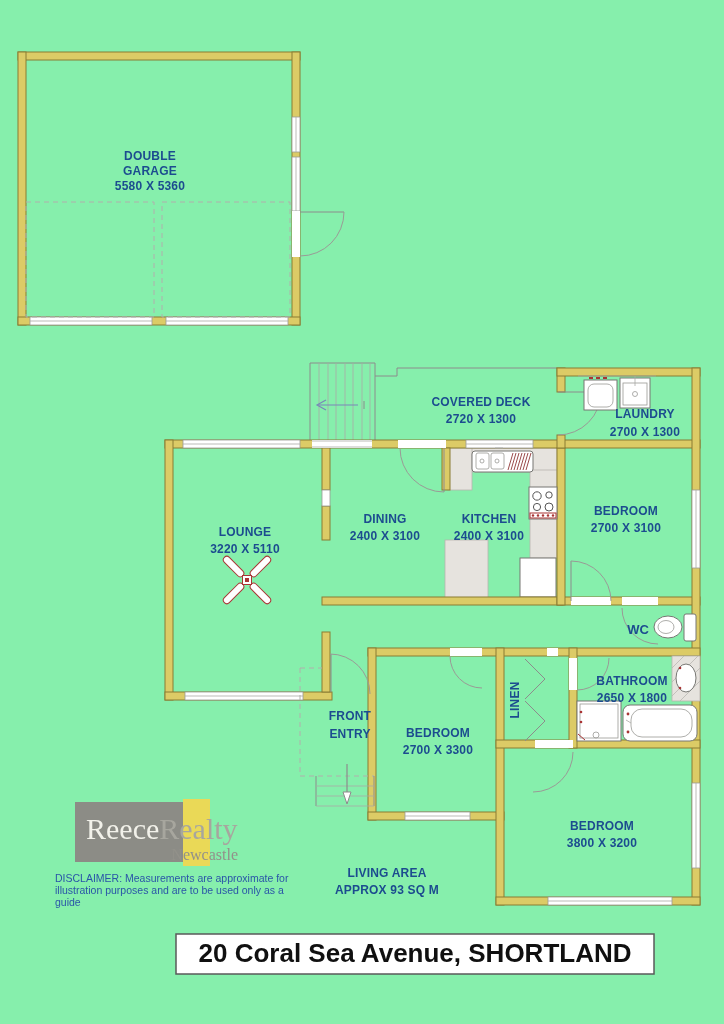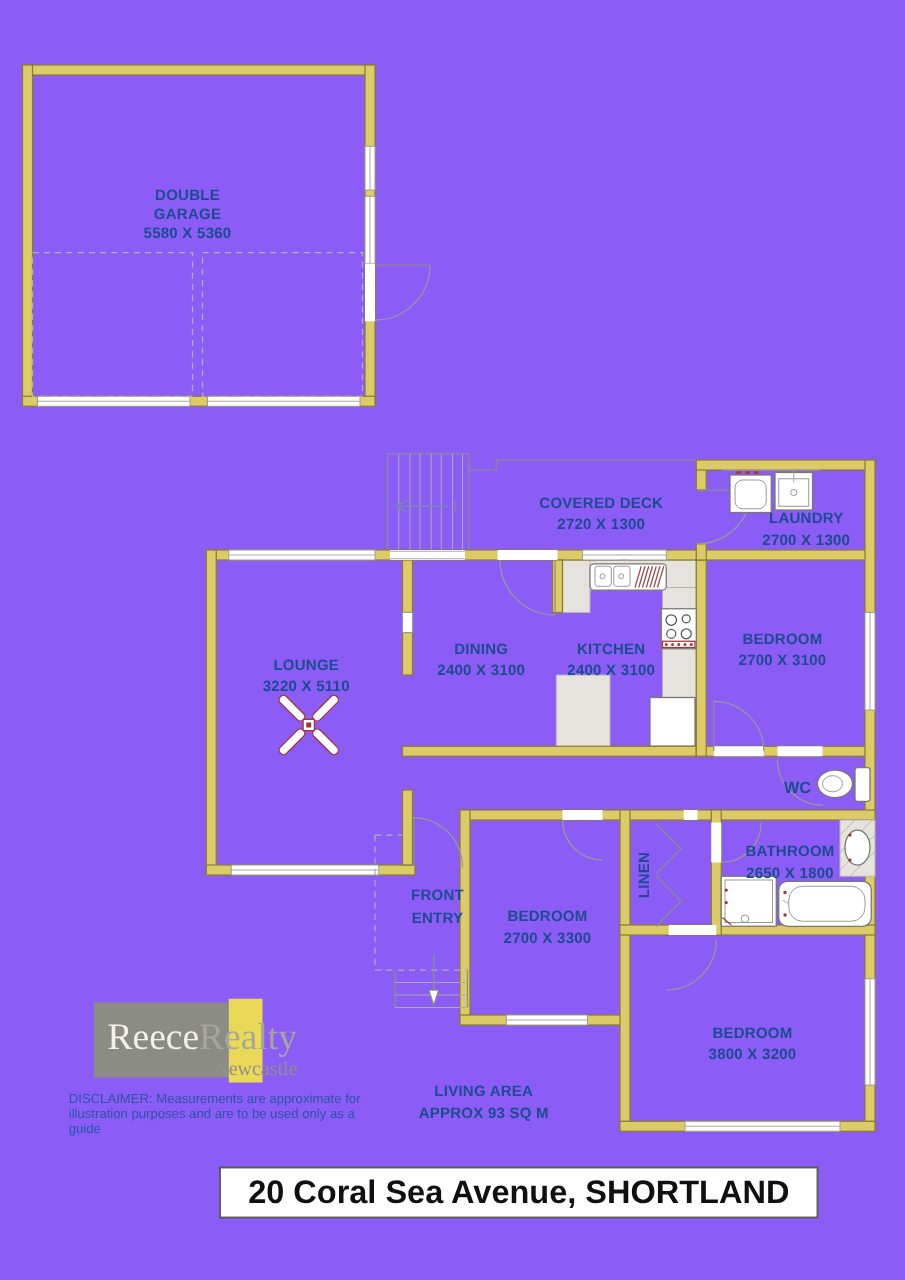--- a/index.html
+++ b/index.html
@@ -1,16 +1,16 @@
 <!DOCTYPE html>
 <html><head>
 <meta charset="utf-8">
 <style>
   html,body{margin:0;padding:0;background:#ffffff;}
-  #page{position:relative;width:724px;height:1024px;background:#8b5cf6;overflow:hidden;
+  #page{position:relative;width:724px;height:1024px;background:#86efac;overflow:hidden;
         font-family:"Liberation Sans",sans-serif;text-align:center;}
   svg{position:absolute;left:0;top:0;}
   .wall{fill:#dccb66;stroke:#8a7d33;stroke-width:1;}
   .winfill{fill:#ffffff;stroke:#9a9a94;stroke-width:0.8;}
   .thin{stroke:#8c8c8c;stroke-width:1;fill:none;}
   .thin2{stroke:#aaaaa6;stroke-width:0.8;fill:none;}
   .arc{stroke:#9a9a96;stroke-width:1;fill:none;}
   .dash{stroke:#b0b0ac;stroke-width:1;fill:none;stroke-dasharray:5 4;}
   .bench{fill:#e6e3de;stroke:#b8b5b0;stroke-width:0.8;}
   .fix{fill:#ffffff;stroke:#777773;stroke-width:1;}

